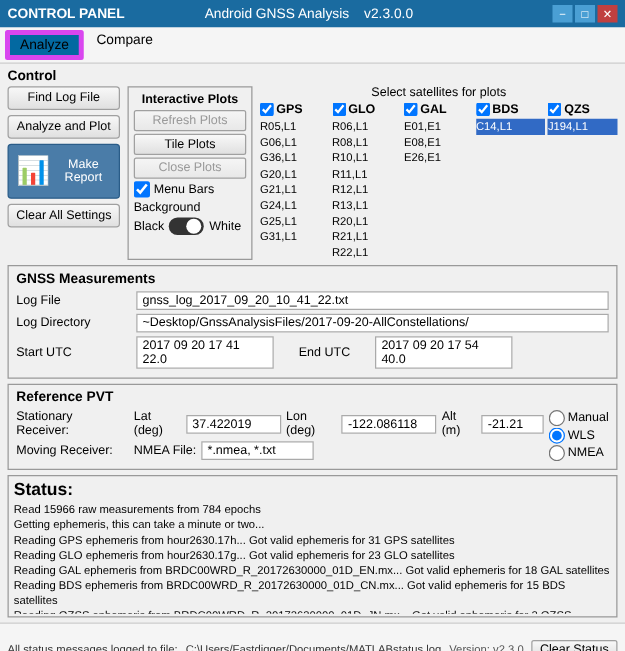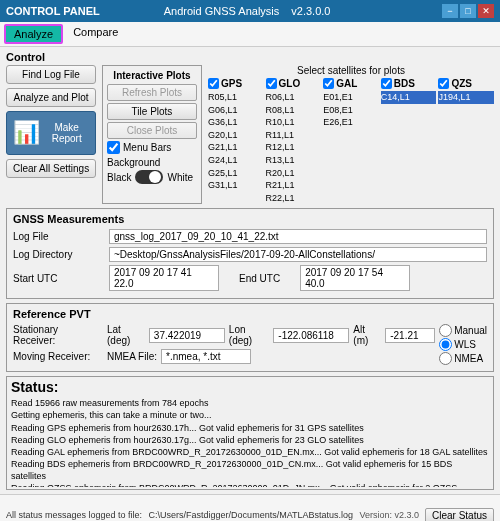--- a/index.html
+++ b/index.html
@@ -50,22 +50,22 @@
       padding: 2px 4px;
       gap: 2px;
     }
     .menu-item {
       padding: 2px 8px;
       cursor: pointer;
       border-radius: 2px;
       font-size: 11px;
     }
     .menu-item.active {
-      background: #14b8a6;
-      border: 2px solid #d946ef;
+      background: #0369a1;
+      border: 4px solid #d946ef;
     }
     .main-content {
       padding: 4px 6px;
       display: flex;
       flex-direction: column;
       gap: 4px;
     }
     .section-label {
       font-size: 11px;
       font-weight: bold;

